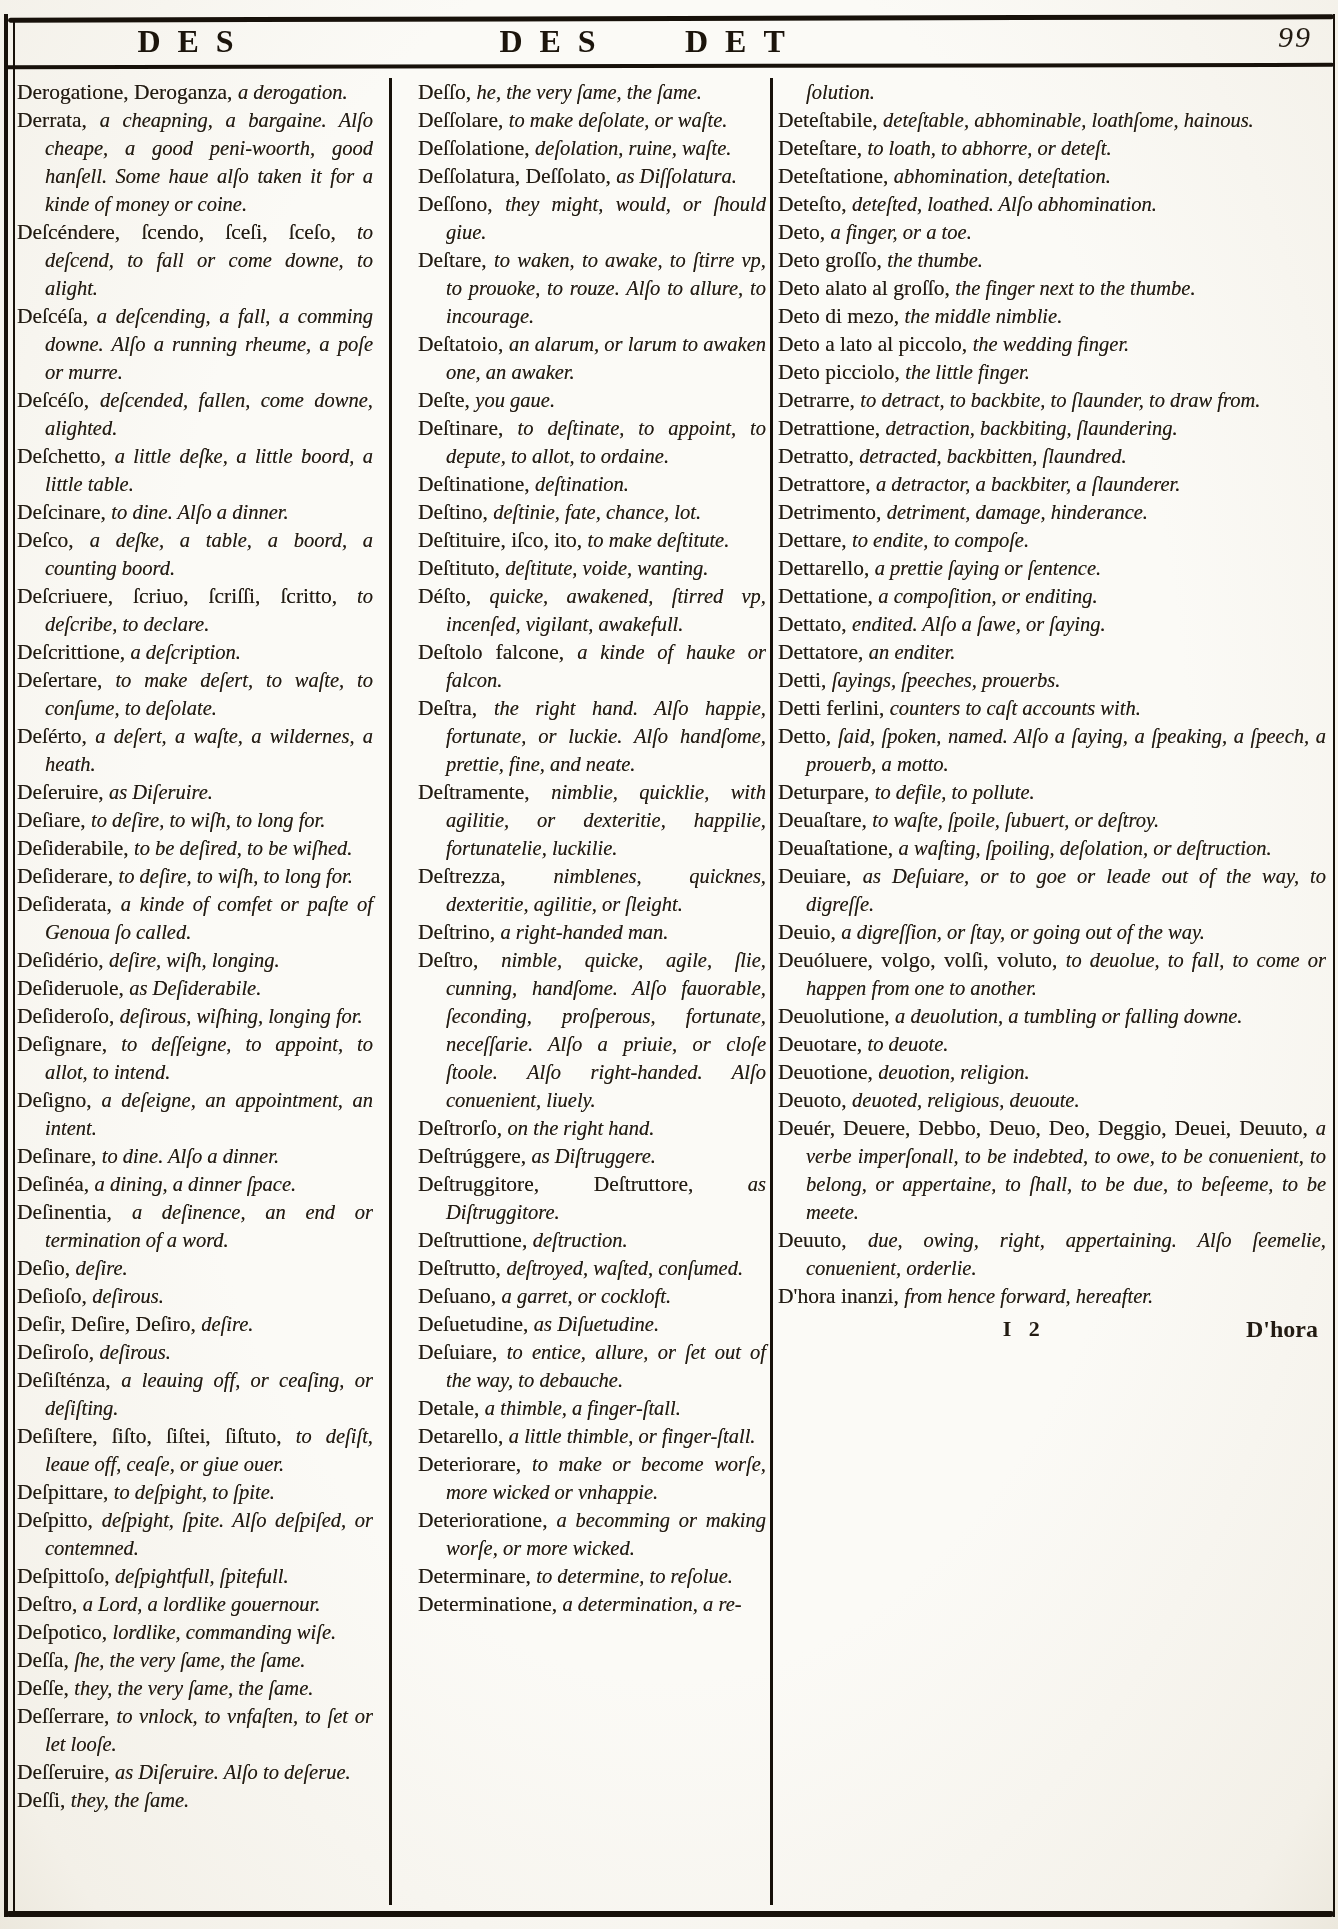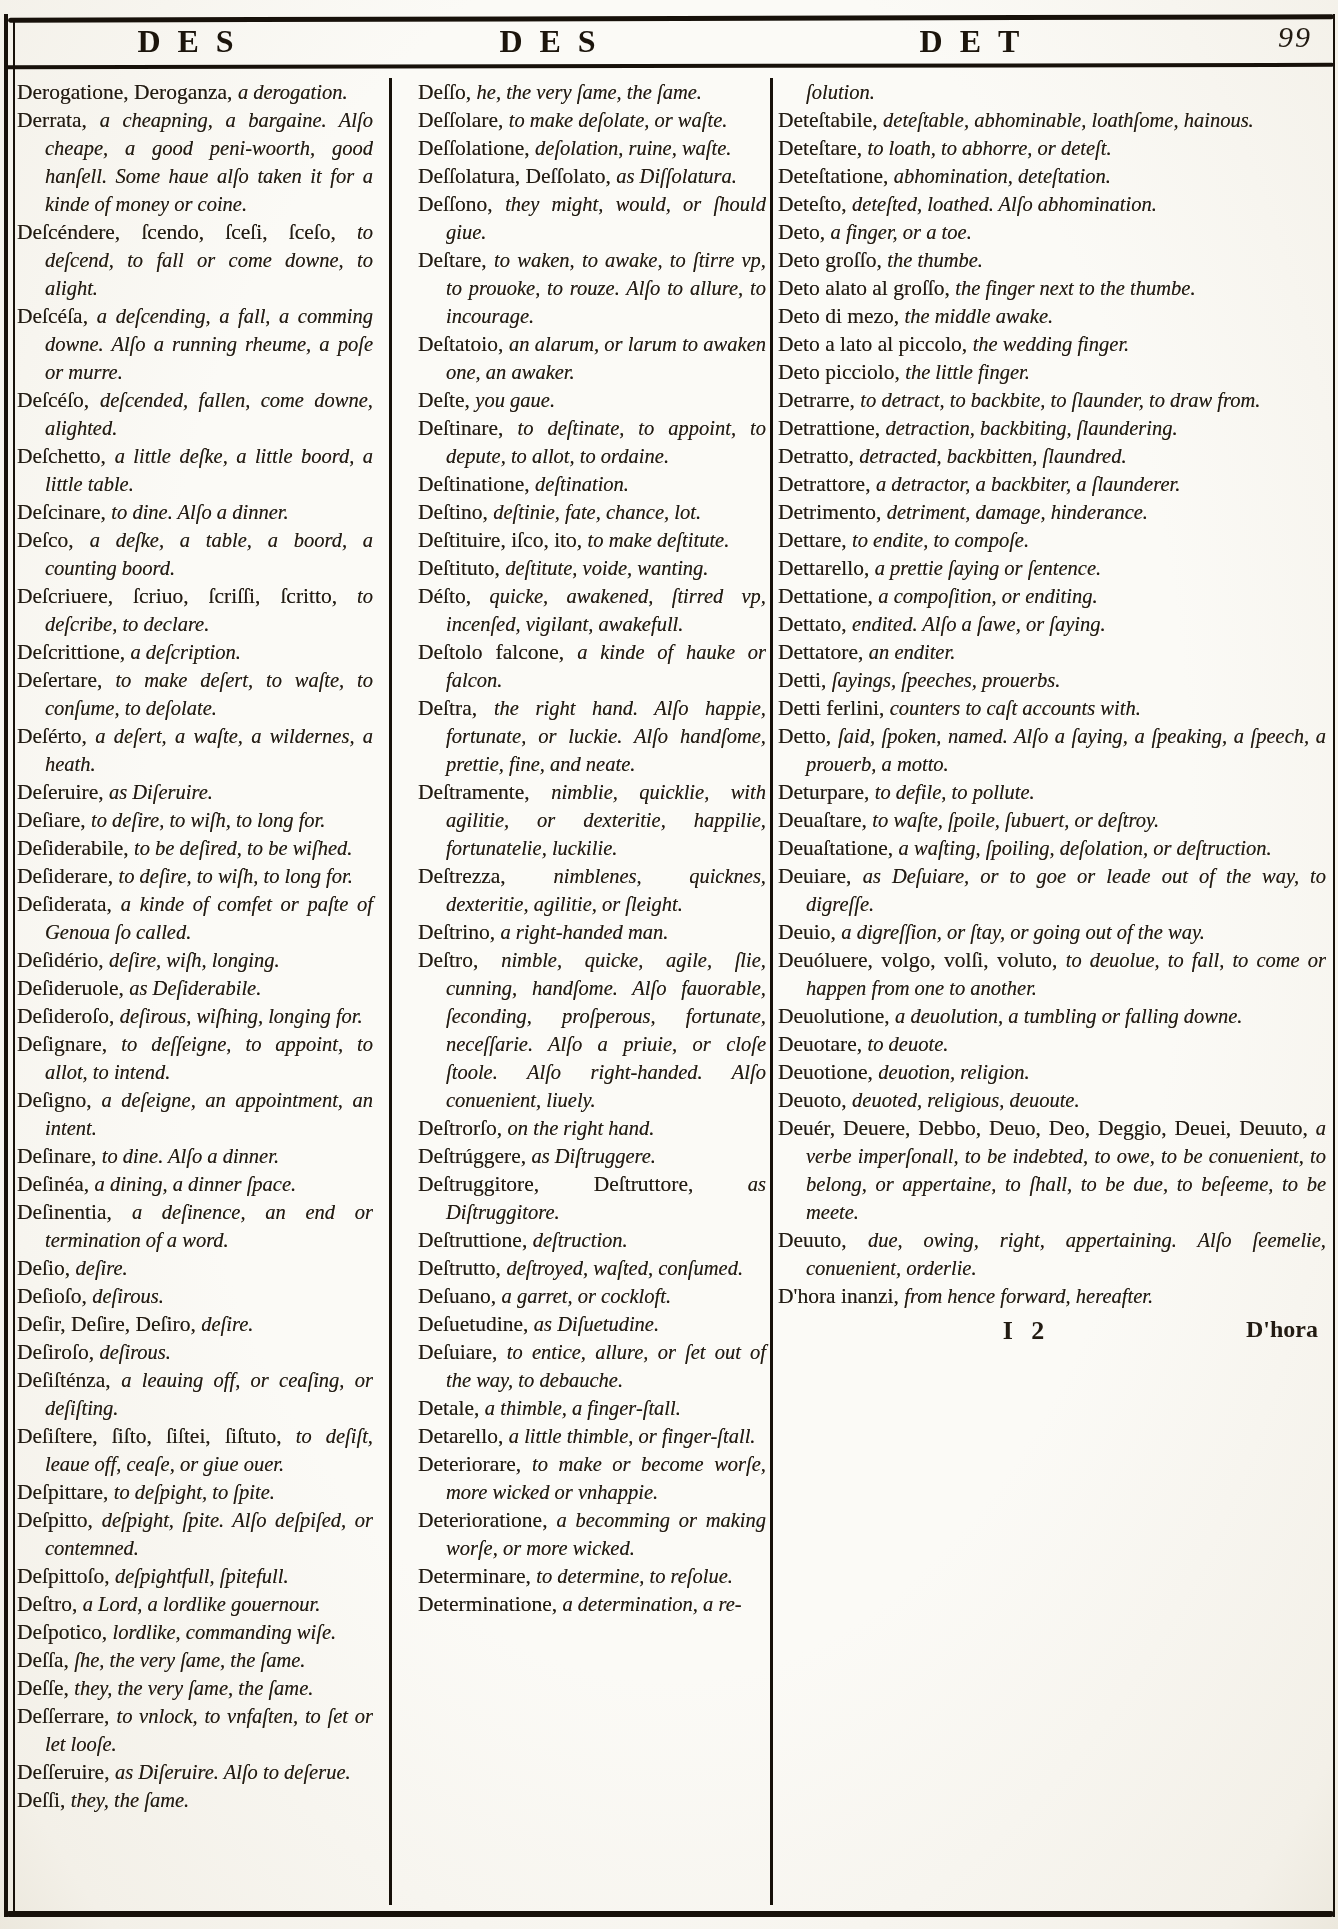--- a/index.html
+++ b/index.html
@@ -19,40 +19,40 @@
   .rule-under-header{top:64px;left:6px;right:4px;height:4px;border-radius:2px;transform:rotate(-0.1deg);}
   .rule-bottom{bottom:12px;left:6px;right:4px;height:6px;border-radius:3px;}
   .rule-left-outer{top:14px;bottom:12px;left:4px;width:4px;}
   .rule-left-inner{top:20px;bottom:16px;left:13px;width:2px;}
   .rule-right{top:14px;bottom:12px;right:3px;width:2px;}
   
   .header{position:absolute;top:18px;left:16px;right:12px;height:46px;display:flex;align-items:center;}
   .hsec{font-size:32px;letter-spacing:17px;font-weight:600;color:#1c150c;}
   .hsec-1{width:356px;text-align:center;}
   .hsec-2{width:368px;text-align:center;}
-  .hsec-3{flex:1;text-align:center;transform:translateX(-55px);}
+  .hsec-3{flex:1;text-align:left;transform:translateX(-55px);}
   .pagenum{position:absolute;right:14px;top:2px;font-size:30px;font-style:italic;letter-spacing:2px;}
   
   .cols{position:absolute;top:78px;left:17px;right:10px;bottom:24px;display:flex;}
   .col{overflow:hidden;}
   .col-1{width:356px;padding-right:16px;}
   .col-2{width:348px;border-left:3px solid #17110a;padding-left:26px;padding-right:4px;}
   .col-3{flex:1;border-left:3px solid #17110a;padding-left:5px;padding-right:2px;}
   .entry{
     font-size:20.5px;line-height:28px;
     padding-left:28px;text-indent:-28px;
     text-align:justify;
     text-shadow:0 0 0.5px rgba(25,17,7,0.55);
   }
   .entry .head{font-style:normal;font-size:21.5px;}
   .entry .gloss{font-style:italic;}
   .entry.cont{text-indent:0;}
   
   .colfoot{position:relative;height:36px;margin-top:6px;}
-  .signature{position:absolute;left:41%;font-size:26px;letter-spacing:6px;font-weight:600;font-family:Liberation Serif, serif;}
+  .signature{position:absolute;left:41%;font-size:22px;letter-spacing:6px;font-weight:600;font-family:Liberation Serif, serif;}
   .catchword{position:absolute;right:8px;font-size:24px;font-weight:600;}
 </style>
 </head>
 <body>
 
 <div class="page">
 
   <div class="rule rule-top"></div>
 
   <div class="header">
@@ -147,21 +147,21 @@
     <div class="col col-3">
 
     <div class="entry cont"><span class="gloss">ſolution.</span></div>
         <div class="entry"><span class="head">Deteſtabile, </span><span class="gloss">deteſtable, abhominable, loathſome, hainous.</span></div>
         <div class="entry"><span class="head">Deteſtare, </span><span class="gloss">to loath, to abhorre, or deteſt.</span></div>
         <div class="entry"><span class="head">Deteſtatione, </span><span class="gloss">abhomination, deteſtation.</span></div>
         <div class="entry"><span class="head">Deteſto, </span><span class="gloss">deteſted, loathed. Alſo abhomination.</span></div>
         <div class="entry"><span class="head">Deto, </span><span class="gloss">a finger, or a toe.</span></div>
         <div class="entry"><span class="head">Deto groſſo, </span><span class="gloss">the thumbe.</span></div>
         <div class="entry"><span class="head">Deto alato al groſſo, </span><span class="gloss">the finger next to the thumbe.</span></div>
-        <div class="entry"><span class="head">Deto di mezo, </span><span class="gloss">the middle awake.</span></div>
+        <div class="entry"><span class="head">Deto di mezo, </span><span class="gloss">the middle nimblie.</span></div>
         <div class="entry"><span class="head">Deto a lato al piccolo, </span><span class="gloss">the wedding finger.</span></div>
         <div class="entry"><span class="head">Deto picciolo, </span><span class="gloss">the little finger.</span></div>
         <div class="entry"><span class="head">Detrarre, </span><span class="gloss">to detract, to backbite, to ſlaunder, to draw from.</span></div>
         <div class="entry"><span class="head">Detrattione, </span><span class="gloss">detraction, backbiting, ſlaundering.</span></div>
         <div class="entry"><span class="head">Detratto, </span><span class="gloss">detracted, backbitten, ſlaundred.</span></div>
         <div class="entry"><span class="head">Detrattore, </span><span class="gloss">a detractor, a backbiter, a ſlaunderer.</span></div>
         <div class="entry"><span class="head">Detrimento, </span><span class="gloss">detriment, damage, hinderance.</span></div>
         <div class="entry"><span class="head">Dettare, </span><span class="gloss">to endite, to compoſe.</span></div>
         <div class="entry"><span class="head">Dettarello, </span><span class="gloss">a prettie ſaying or ſentence.</span></div>
         <div class="entry"><span class="head">Dettatione, </span><span class="gloss">a compoſition, or enditing.</span></div>

